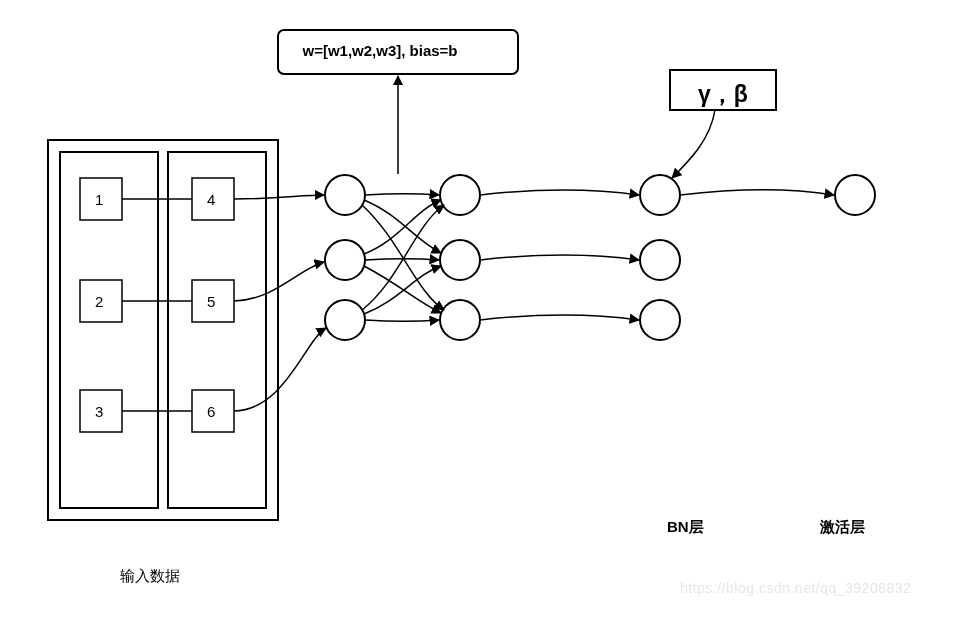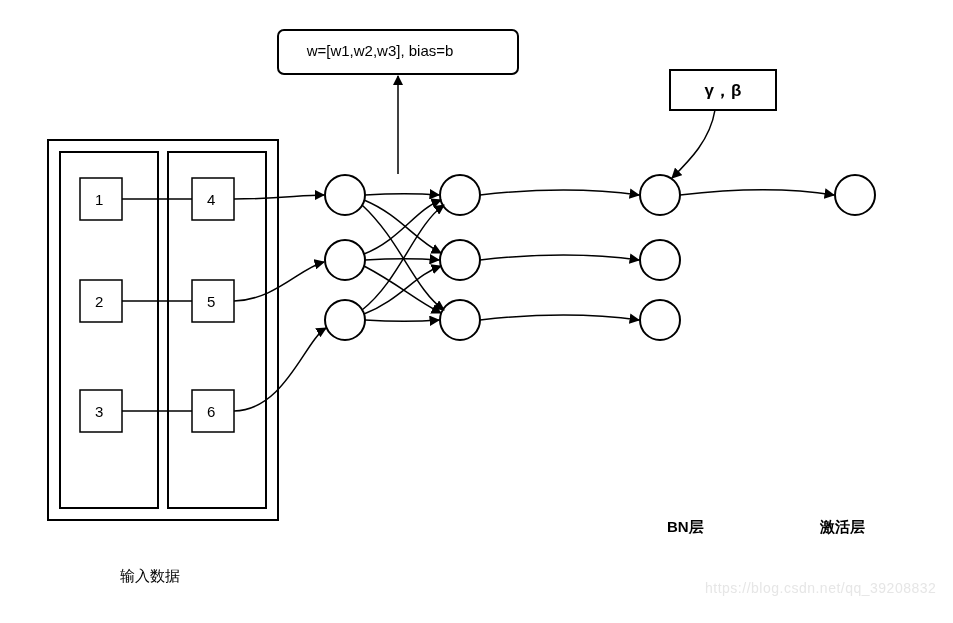--- a/index.html
+++ b/index.html
@@ -95,27 +95,27 @@
 
   <rect x="278" y="30" width="240" height="44" rx="6" ry="6" fill="none" stroke="#000" stroke-width="2"></rect>
 
   <line x1="398" y1="174" x2="398" y2="76" stroke="#000" stroke-width="1.5" marker-end="url(#arrow)"></line>
 
   <rect x="670" y="70" width="106" height="40" fill="none" stroke="#000" stroke-width="2"></rect>
 
   <path d="M715 110 C710 140 690 160 672 178" fill="none" stroke="#000" stroke-width="1.5" marker-end="url(#arrow)"></path>
 </svg>
 
-<div class="label" style="left:278px; top:42px; width:204px; text-align:center;">w=[w1,w2,w3], bias=b</div>
-<div class="label bold" style="left:670px; top:79px; width:106px; text-align:center; font-size:17px;">γ，β</div>
+<div class="label" style="left:278px; top:42px; width:204px; text-align:center;font-weight:bold;">w=[w1,w2,w3], bias=b</div>
+<div class="label bold" style="left:670px; top:79px; width:106px; text-align:center; font-size:23px;">γ，β</div>
 
 <div class="label" style="left:95px; top:191px;">1</div>
 <div class="label" style="left:95px; top:293px;">2</div>
 <div class="label" style="left:95px; top:403px;">3</div>
 <div class="label" style="left:207px; top:191px;">4</div>
 <div class="label" style="left:207px; top:293px;">5</div>
 <div class="label" style="left:207px; top:403px;">6</div>
 
 <div class="label" style="left:120px; top:567px;">输入数据</div>
 <div class="label bold" style="left:667px; top:518px;">BN层</div>
 <div class="label bold" style="left:820px; top:518px;text-align:right;">激活层</div>
 
-<div class="watermark" style="left:705px; top:580px;">https://blog.csdn.net/qq_39208832</div>
+<div class="watermark" style="left:680px; top:580px;">https://blog.csdn.net/qq_39208832</div>
 
 </body></html>

